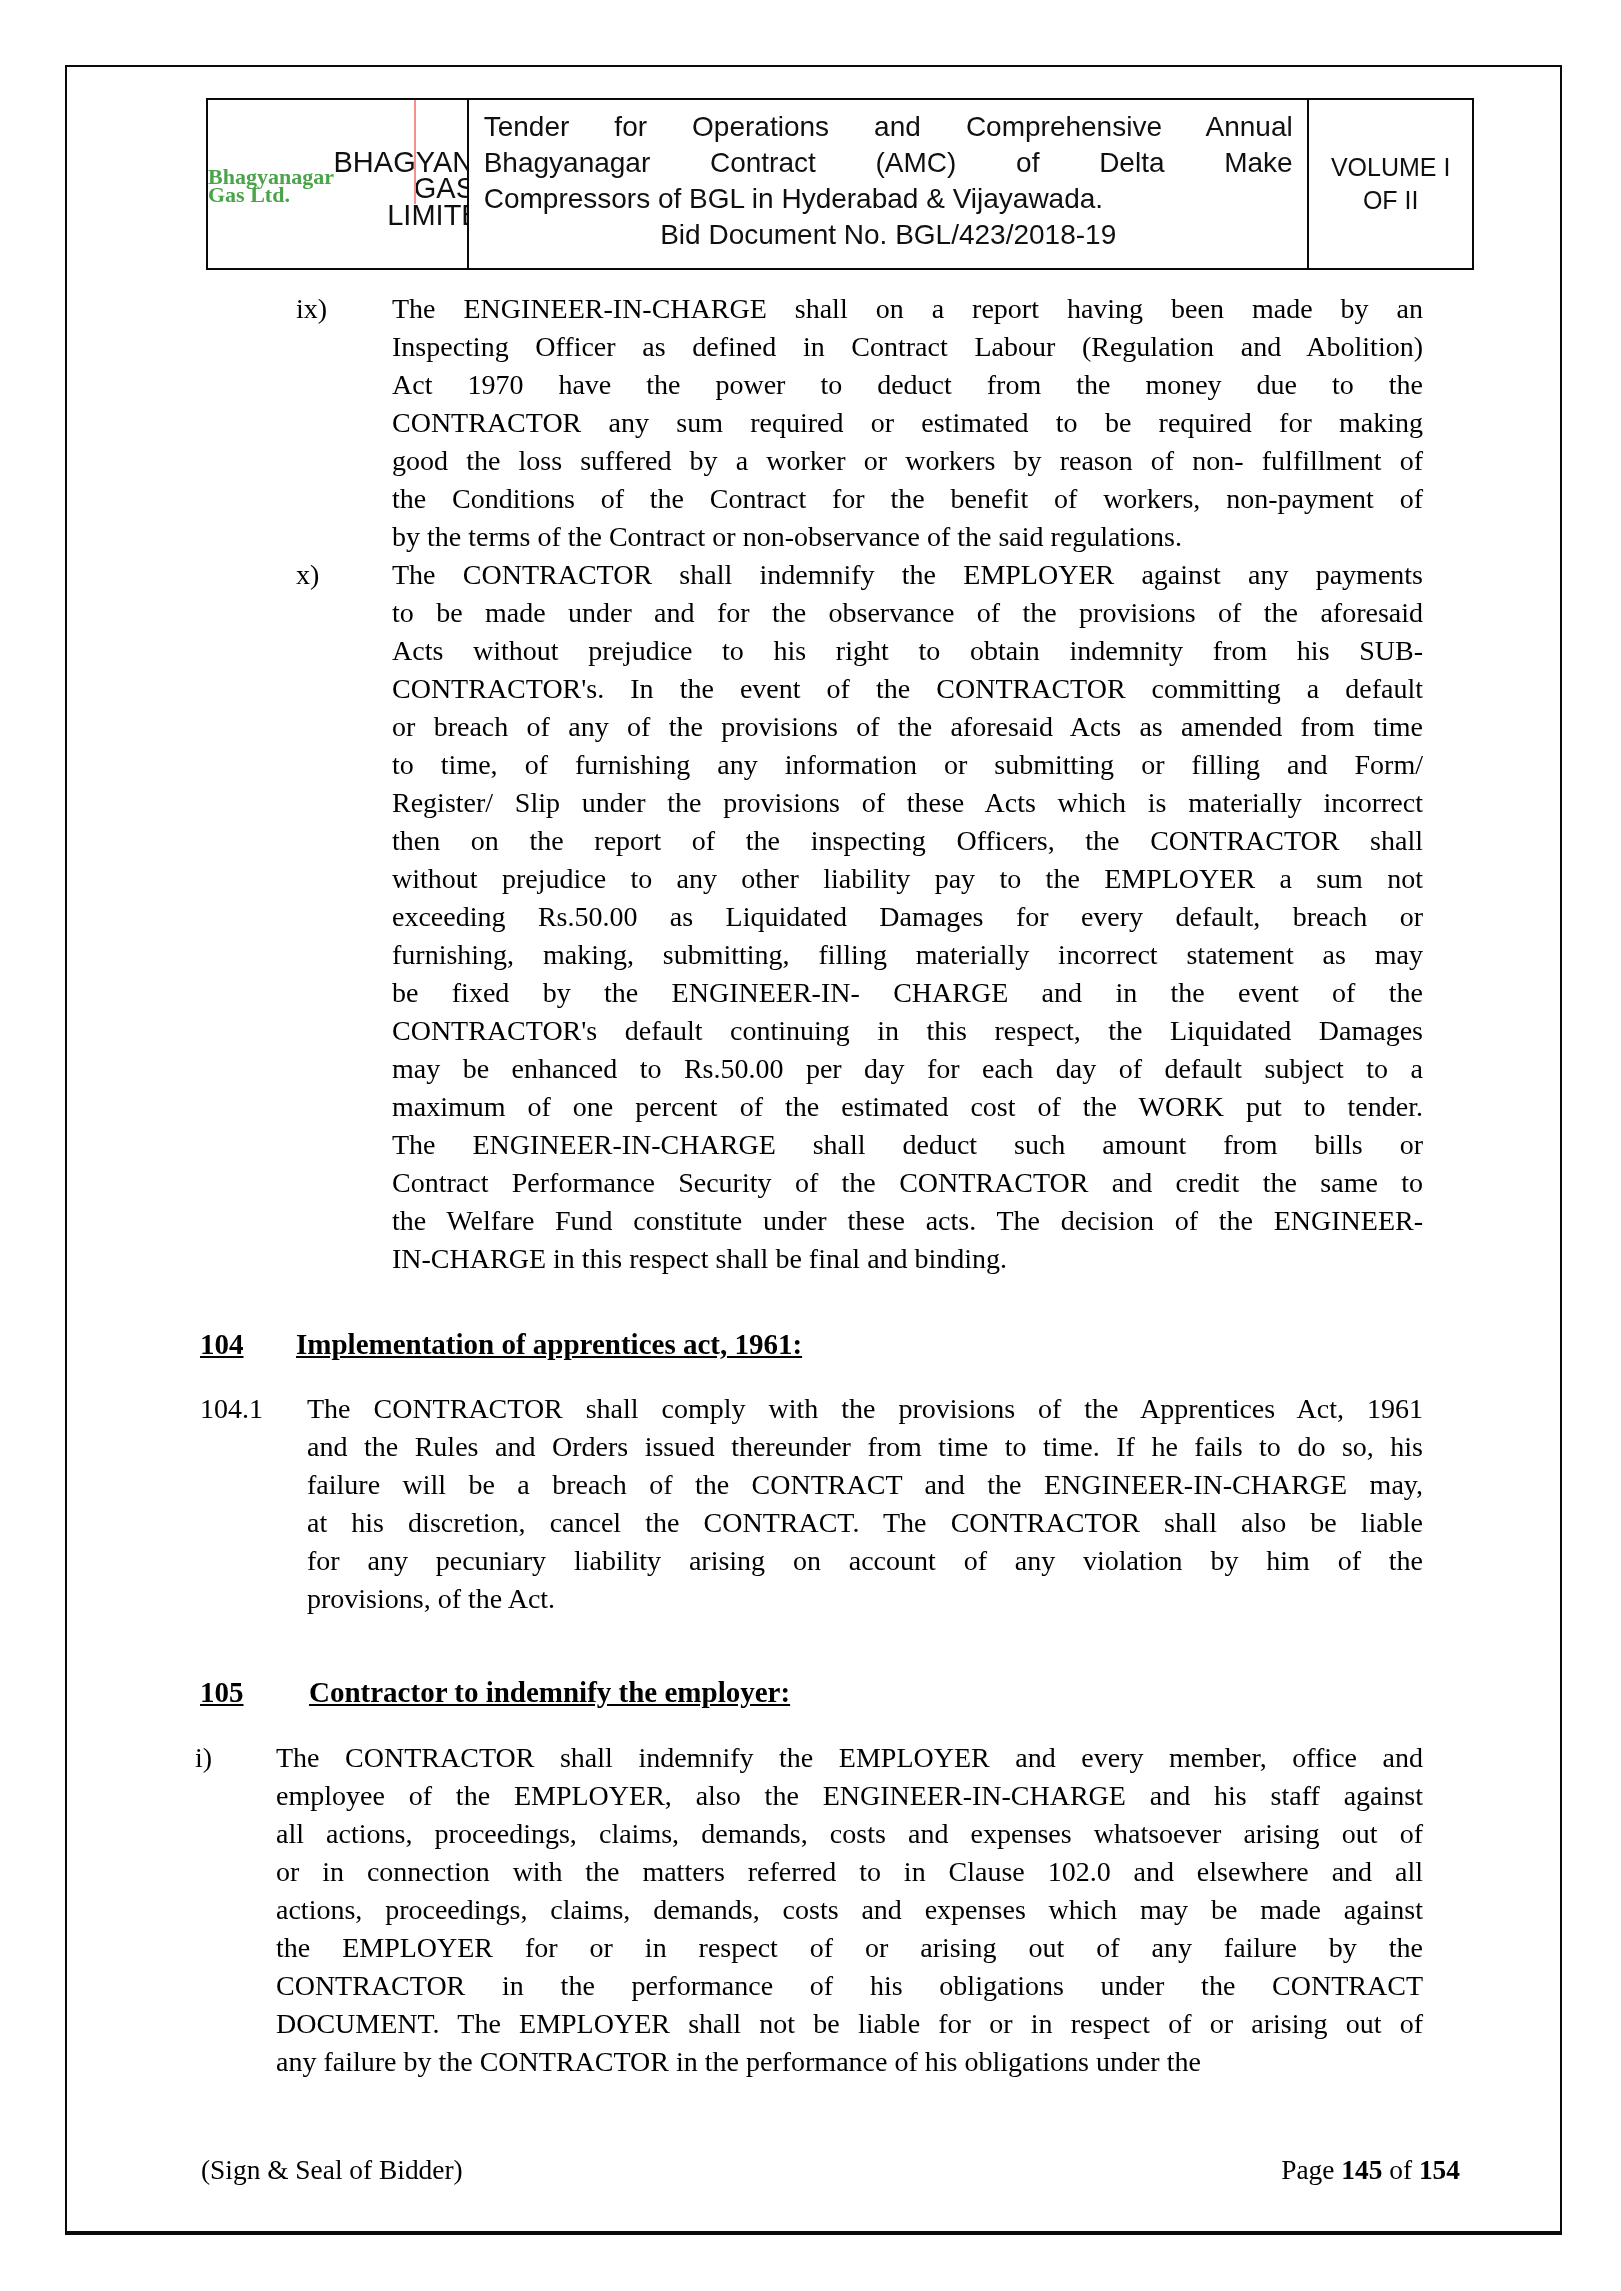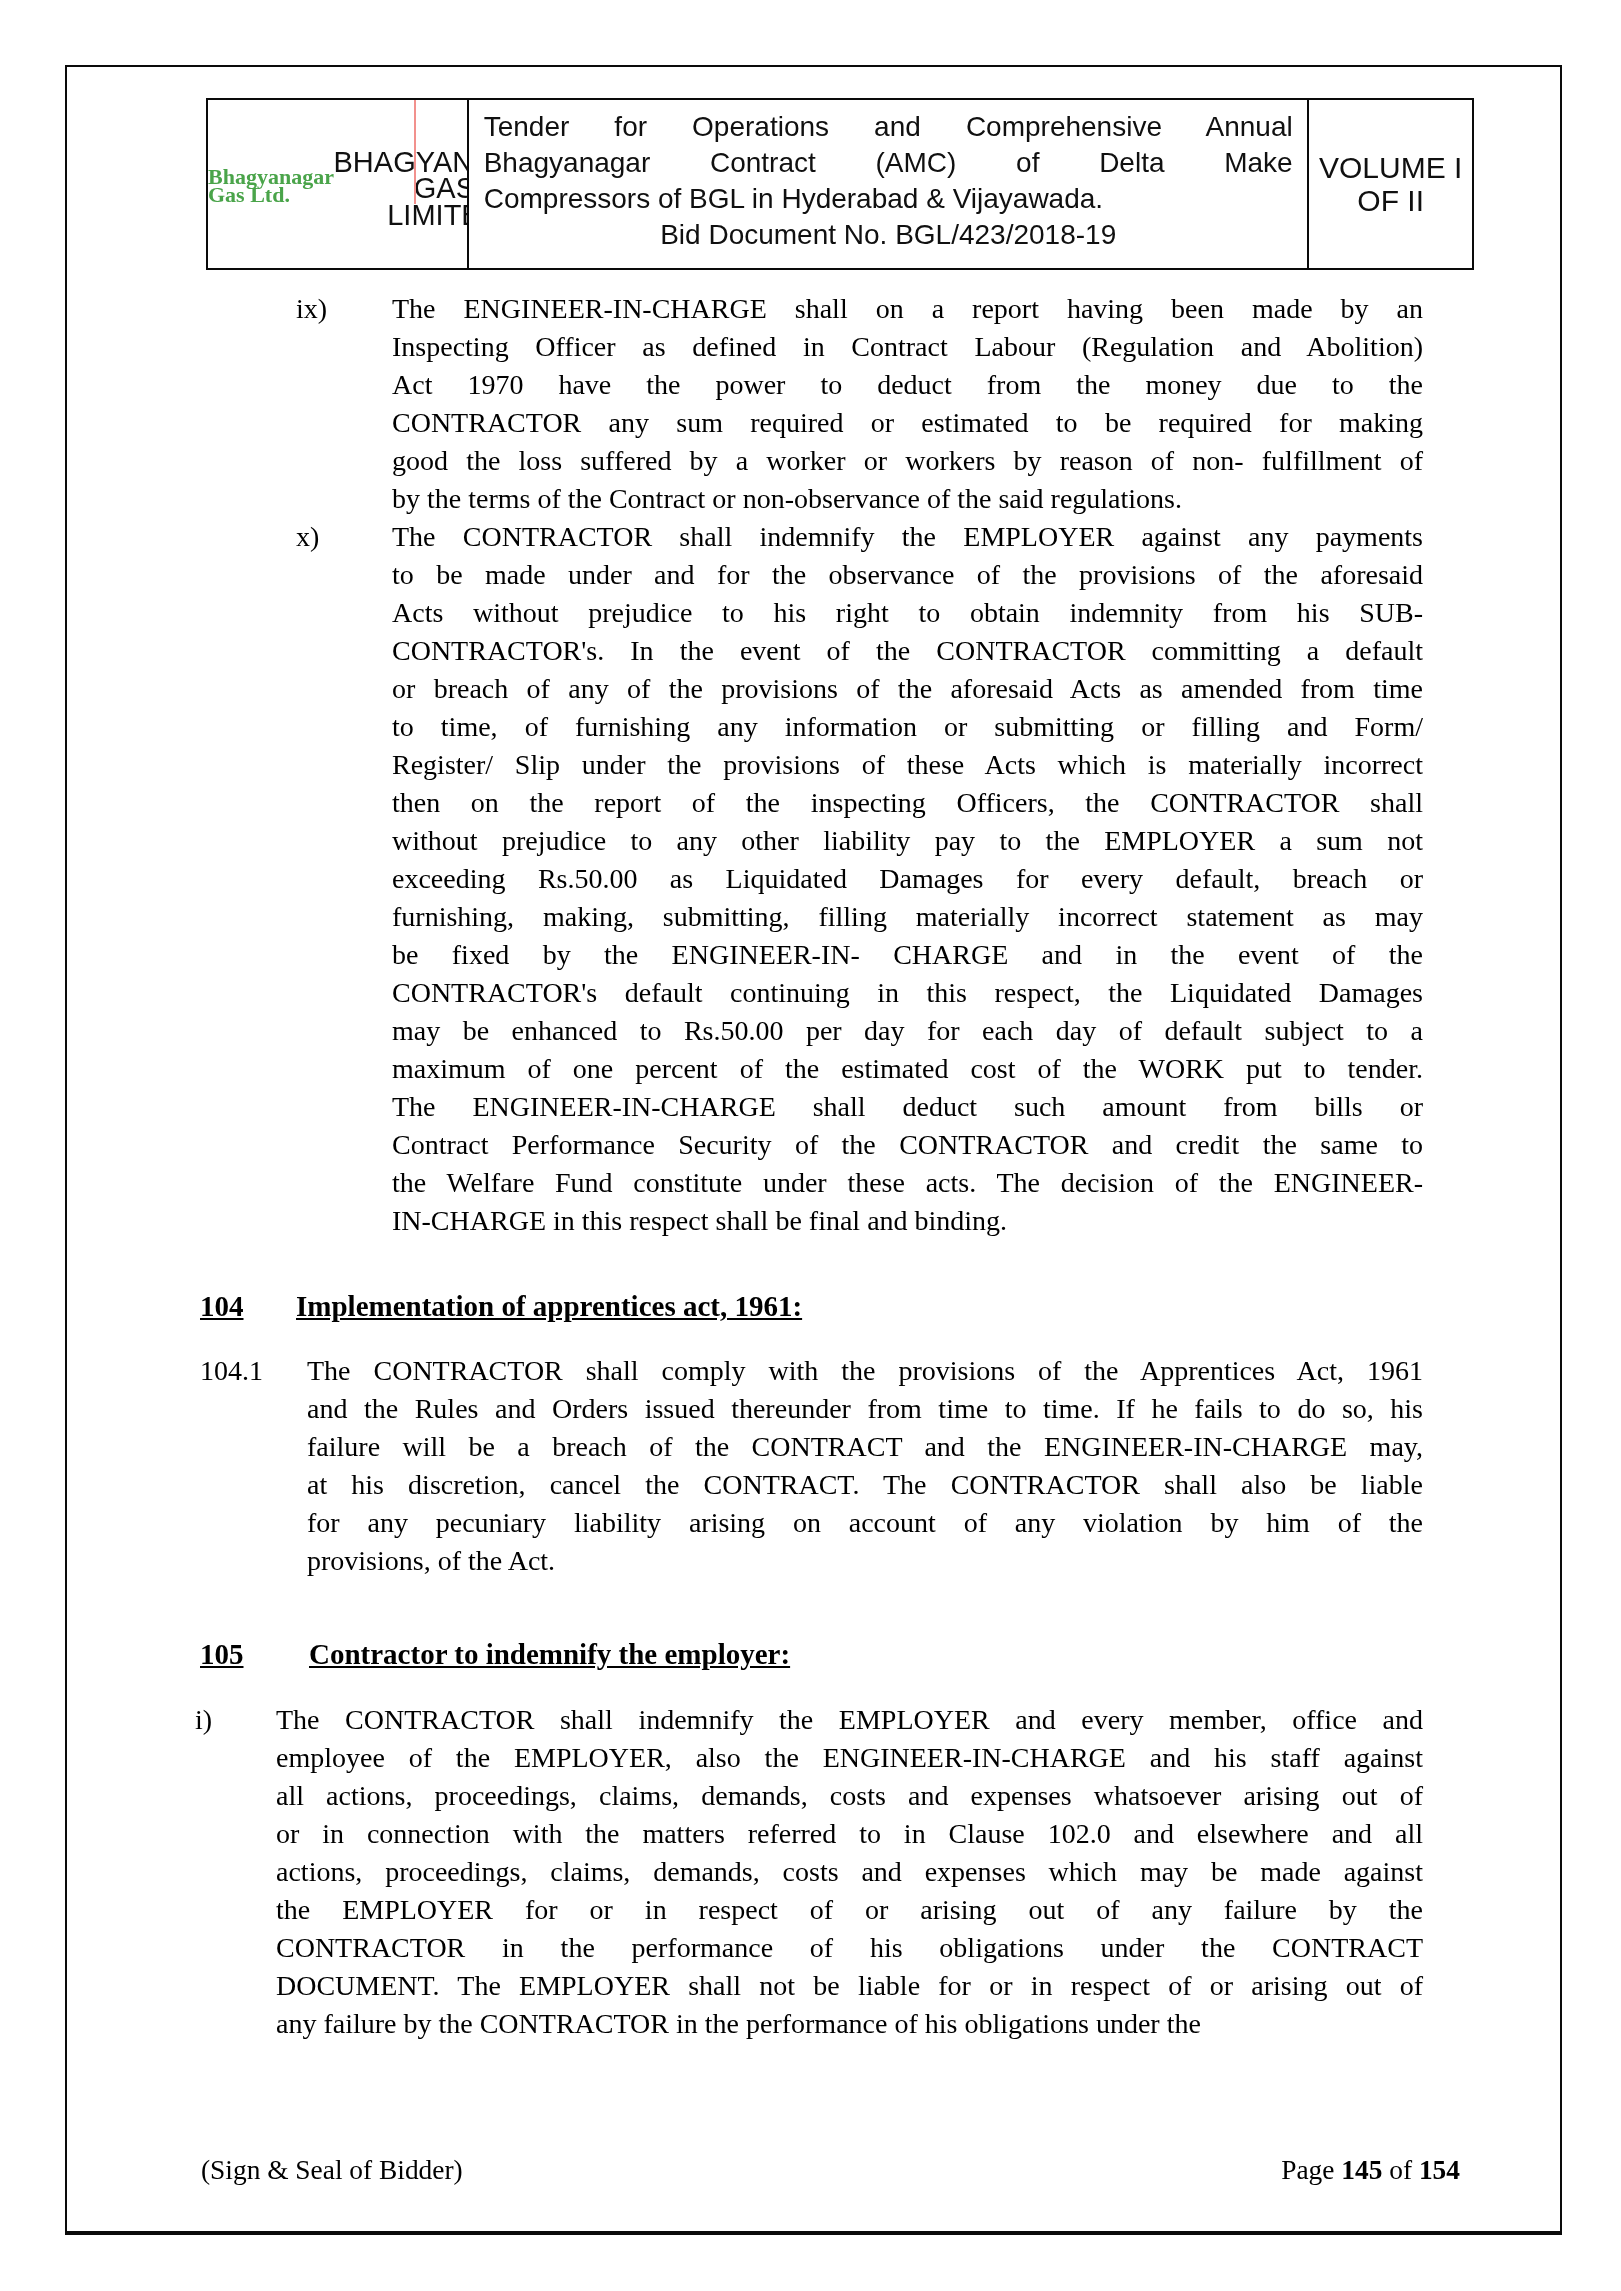--- a/index.html
+++ b/index.html
@@ -52,21 +52,21 @@
     font-family: "Liberation Sans", sans-serif;
     font-size: 28px; line-height: 36px; color: #101010;
   }
   .title-line.just { text-align: justify; text-align-last: justify; }
   .title-line.center { text-align: center; }
   .volume-cell {
     flex: 1 1 auto;
     display: flex; flex-direction: column;
     align-items: center; justify-content: center;
     font-family: "Liberation Sans", sans-serif;
-    font-size: 30px; line-height: 33px; color: #101010;
+    font-size: 25px; line-height: 33px; color: #101010;
   }
   
   .content {
     position: absolute; left: 0; top: 290px; width: 1621px;
     font-size: 28px; line-height: 38px;
   }
   .item-roman {
     margin-left: 296px; width: 1127px;
     display: grid; grid-template-columns: 96px 1fr;
   }
@@ -151,20 +151,21 @@
 <div class="content">
 
   <div class="item-roman">
     <span class="lbl">ix)</span>
     <div class="txt">
         <div class="line jl">The ENGINEER-IN-CHARGE shall on a report having been made by an</div>
         <div class="line jl">Inspecting Officer as defined in Contract Labour (Regulation and Abolition)</div>
         <div class="line jl">Act 1970 have the power to deduct from the money due to the</div>
         <div class="line jl">CONTRACTOR any sum required or estimated to be required for making</div>
         <div class="line jl">good the loss suffered by a worker or workers by reason of non- fulfillment of</div>
+        <div class="line jl">the Conditions of the Contract for the benefit of workers, non-payment of</div>
         <div class="line">by the terms of the Contract or non-observance of the said regulations.</div>
       </div>
   </div>
 
   <div class="item-roman">
     <span class="lbl">x)</span>
     <div class="txt">
         <div class="line jl">The CONTRACTOR shall indemnify the EMPLOYER against any payments</div>
         <div class="line jl">to be made under and for the observance of the provisions of the aforesaid</div>
         <div class="line jl">Acts without prejudice to his right to obtain indemnity from his SUB-</div>

